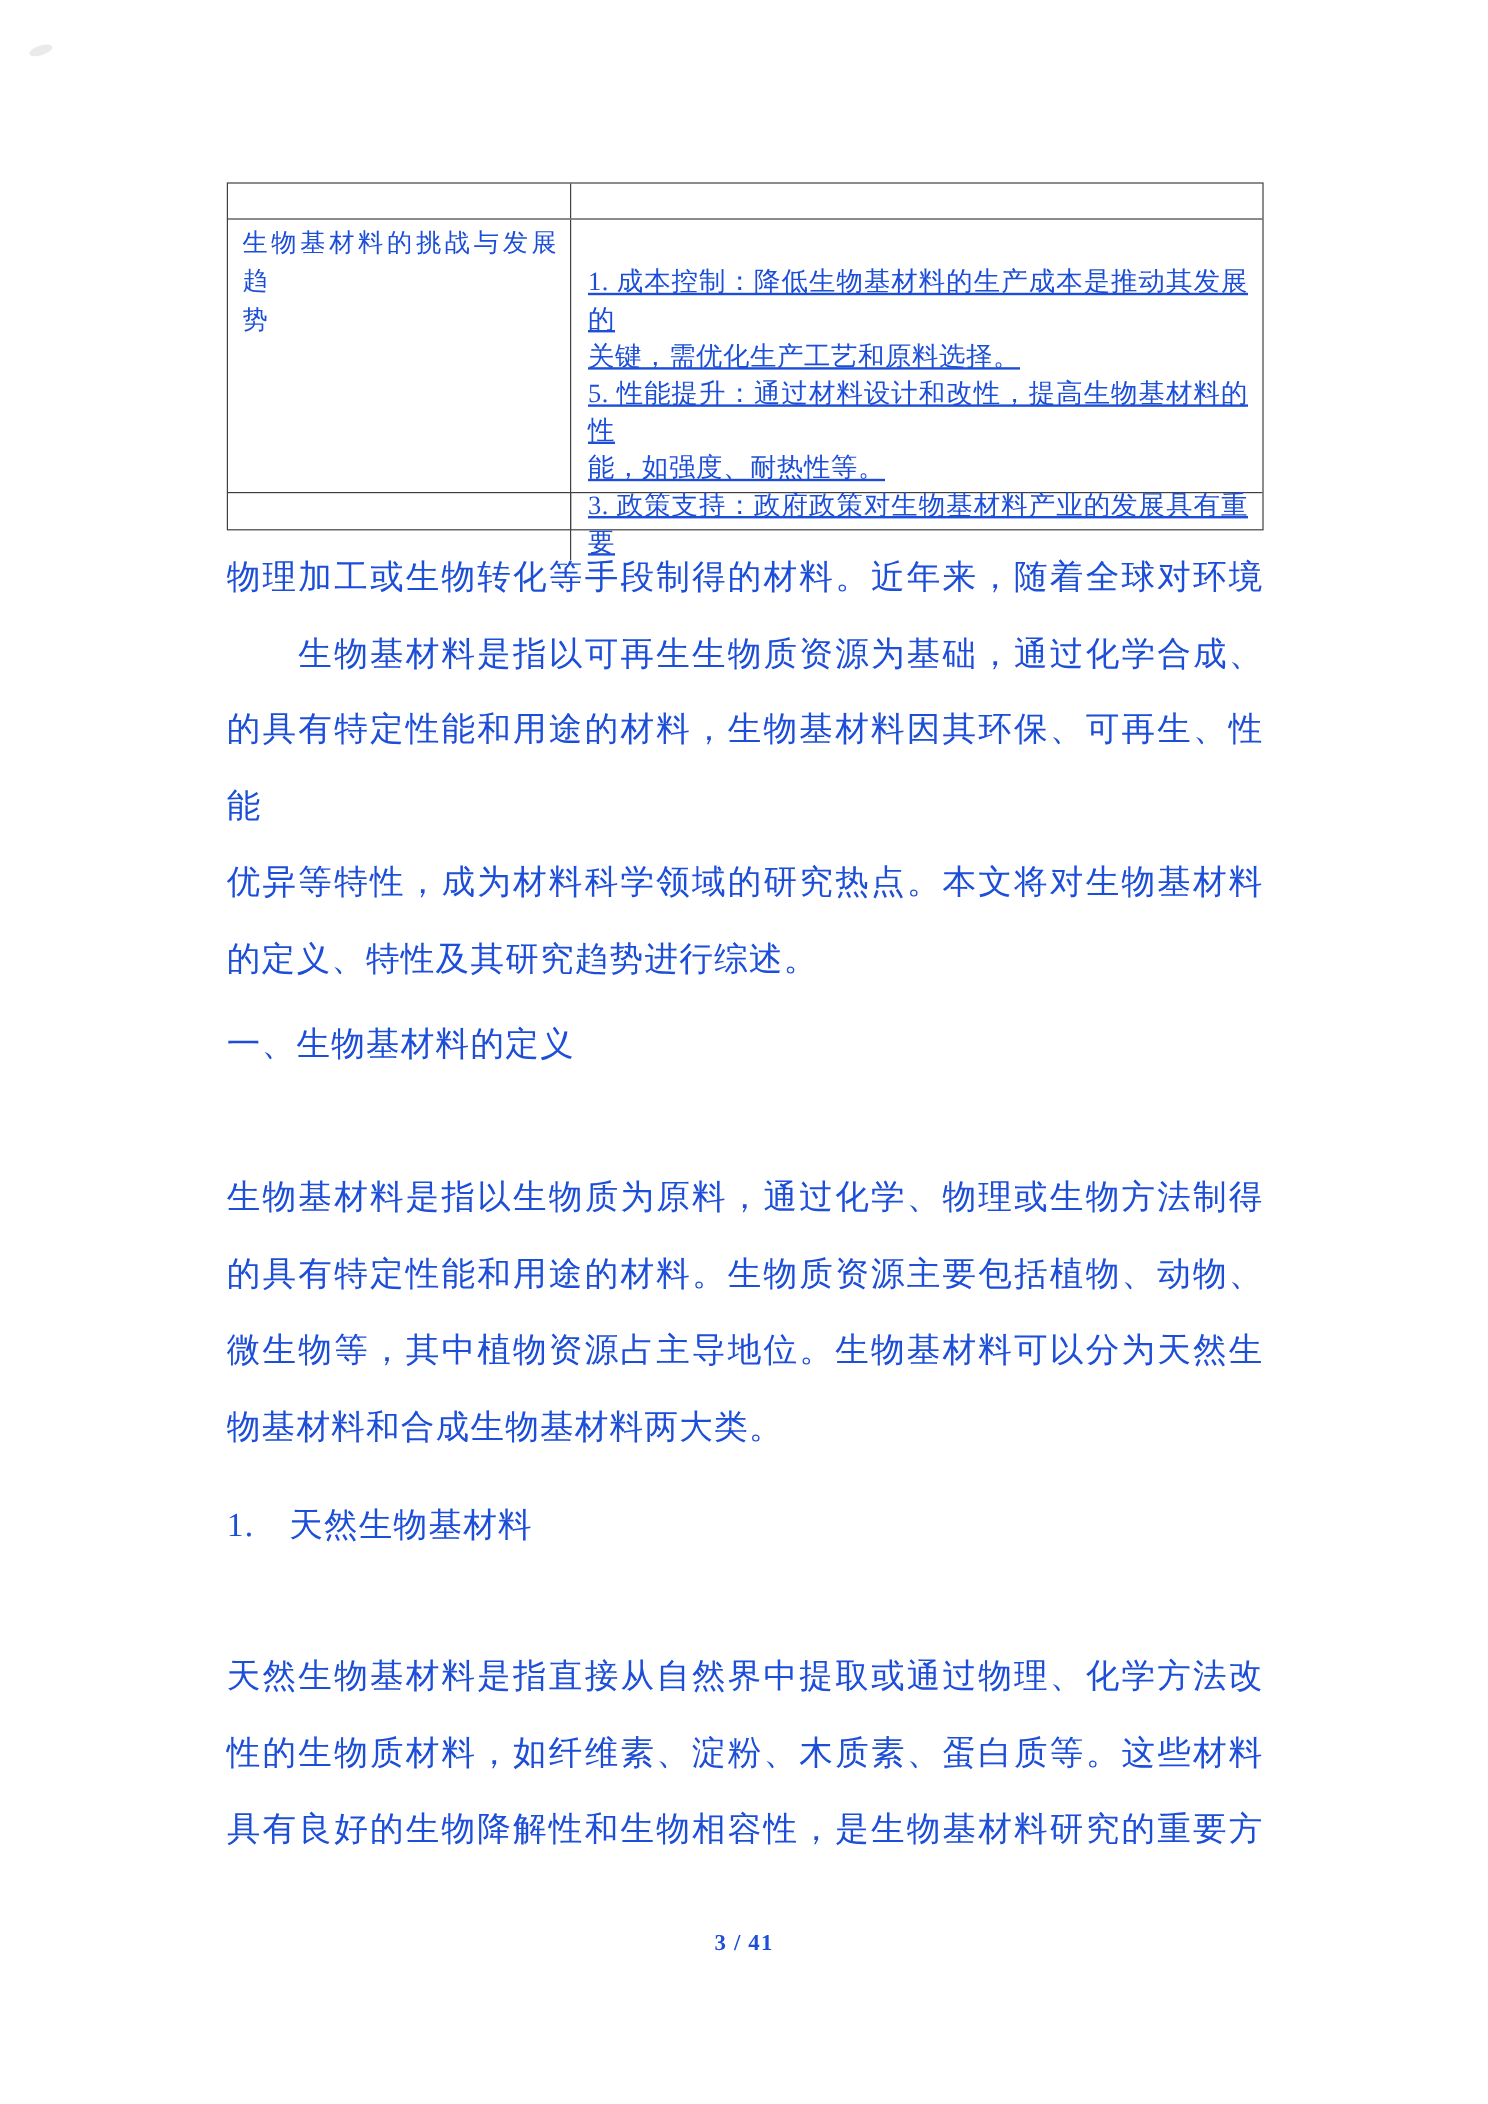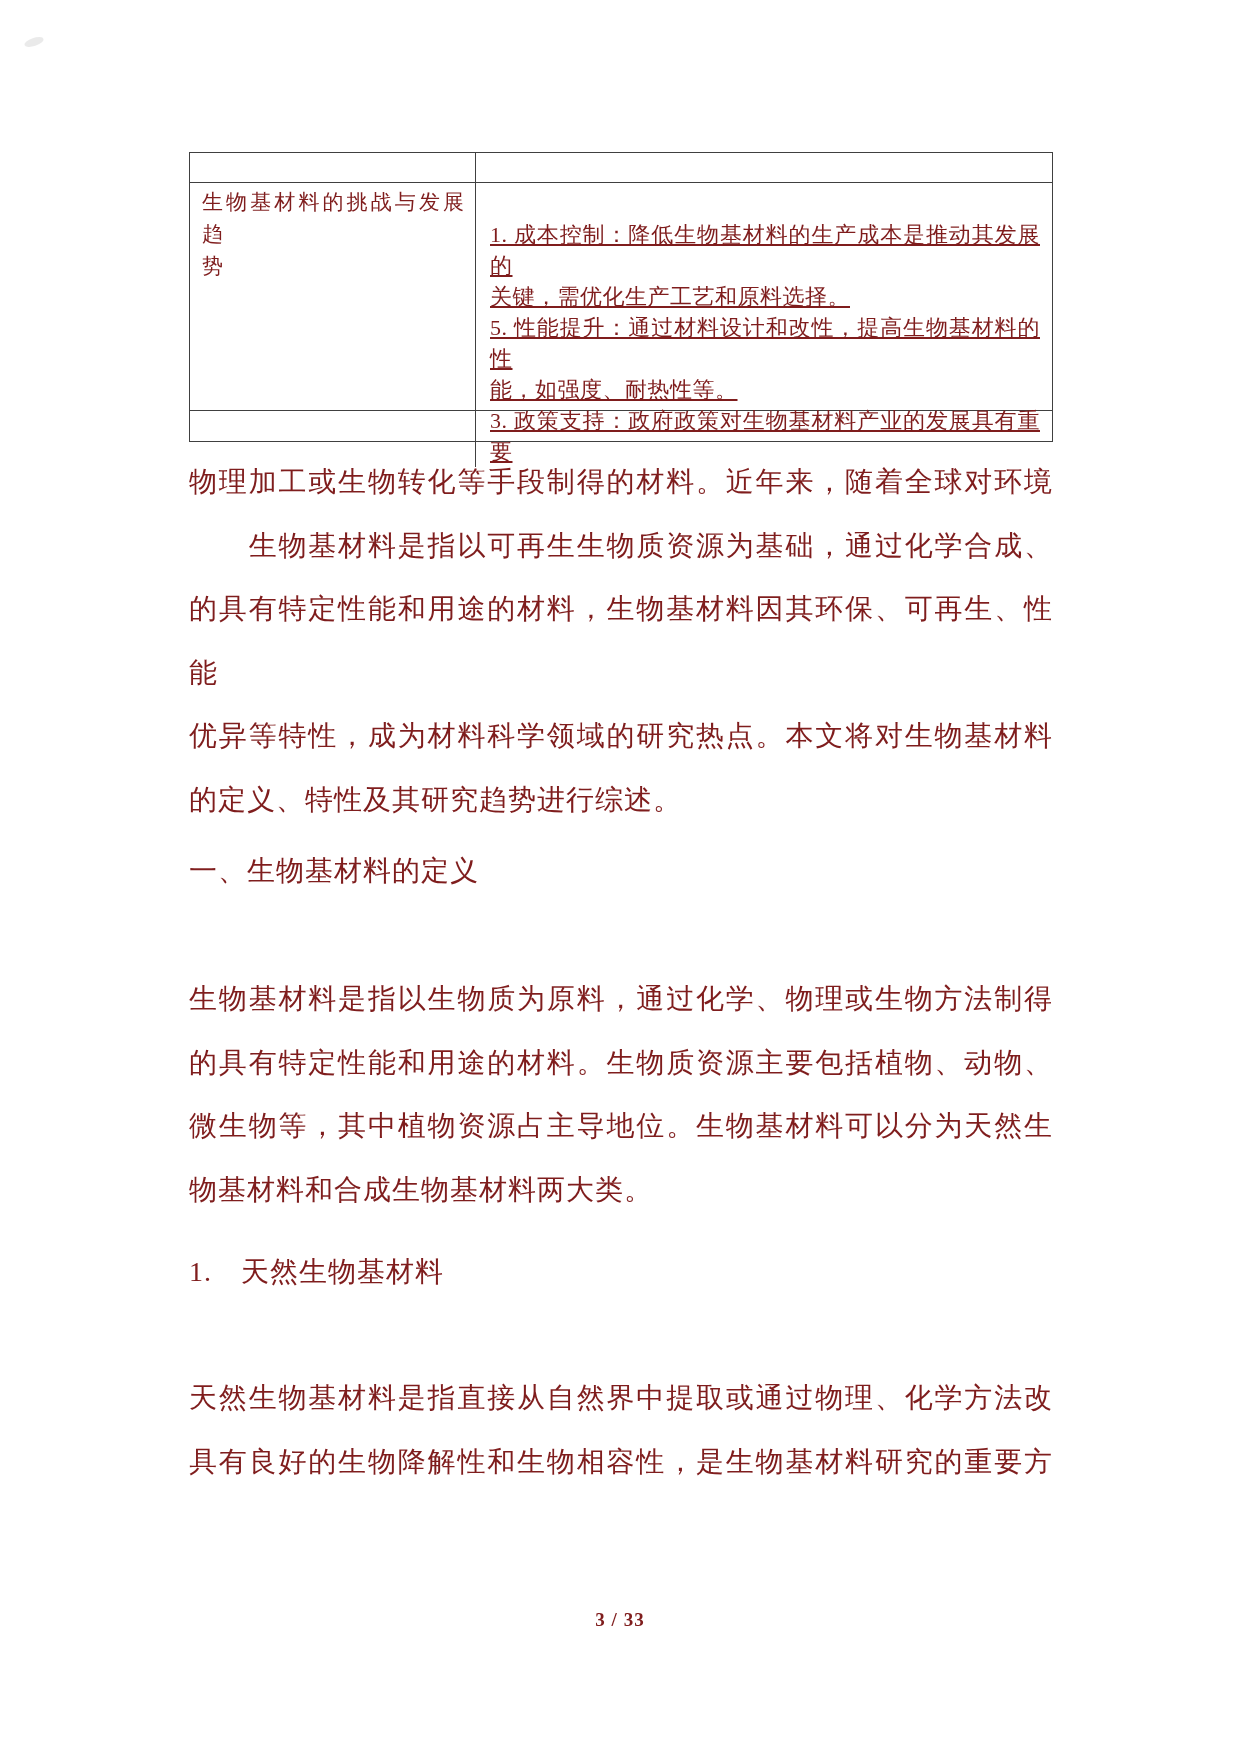--- a/index.html
+++ b/index.html
@@ -6,21 +6,21 @@
     margin: 0;
     padding: 0;
     background: #ffffff;
   }
   .page {
     position: relative;
     width: 1240px;
     height: 1753px;
     background: #ffffff;
     font-family: "Liberation Serif", "DejaVu Serif", serif;
-    color: #7f1d1d;
+    color: #1d4ed8;
     overflow: hidden;
   }
   
   .artifact {
     position: absolute;
     left: 24px;
     top: 38px;
     width: 20px;
     height: 8px;
     background: #d9d9d9;
@@ -144,18 +144,19 @@
     <div class="line j">微生物等，其中植物资源占主导地位。生物基材料可以分为天然生</div>
     <div class="line">物基材料和合成生物基材料两大类。</div>
   </div>
 
   <div class="block heading2">
     <div class="line">1.　天然生物基材料</div>
   </div>
 
   <div class="block para3">
     <div class="line j">天然生物基材料是指直接从自然界中提取或通过物理、化学方法改</div>
+    <div class="line j">性的生物质材料，如纤维素、淀粉、木质素、蛋白质等。这些材料</div>
     <div class="line j">具有良好的生物降解性和生物相容性，是生物基材料研究的重要方</div>
   </div>
 
-  <div class="footer">3 / 33</div>
+  <div class="footer">3 / 41</div>
 
 </div>
 
 </body></html>

